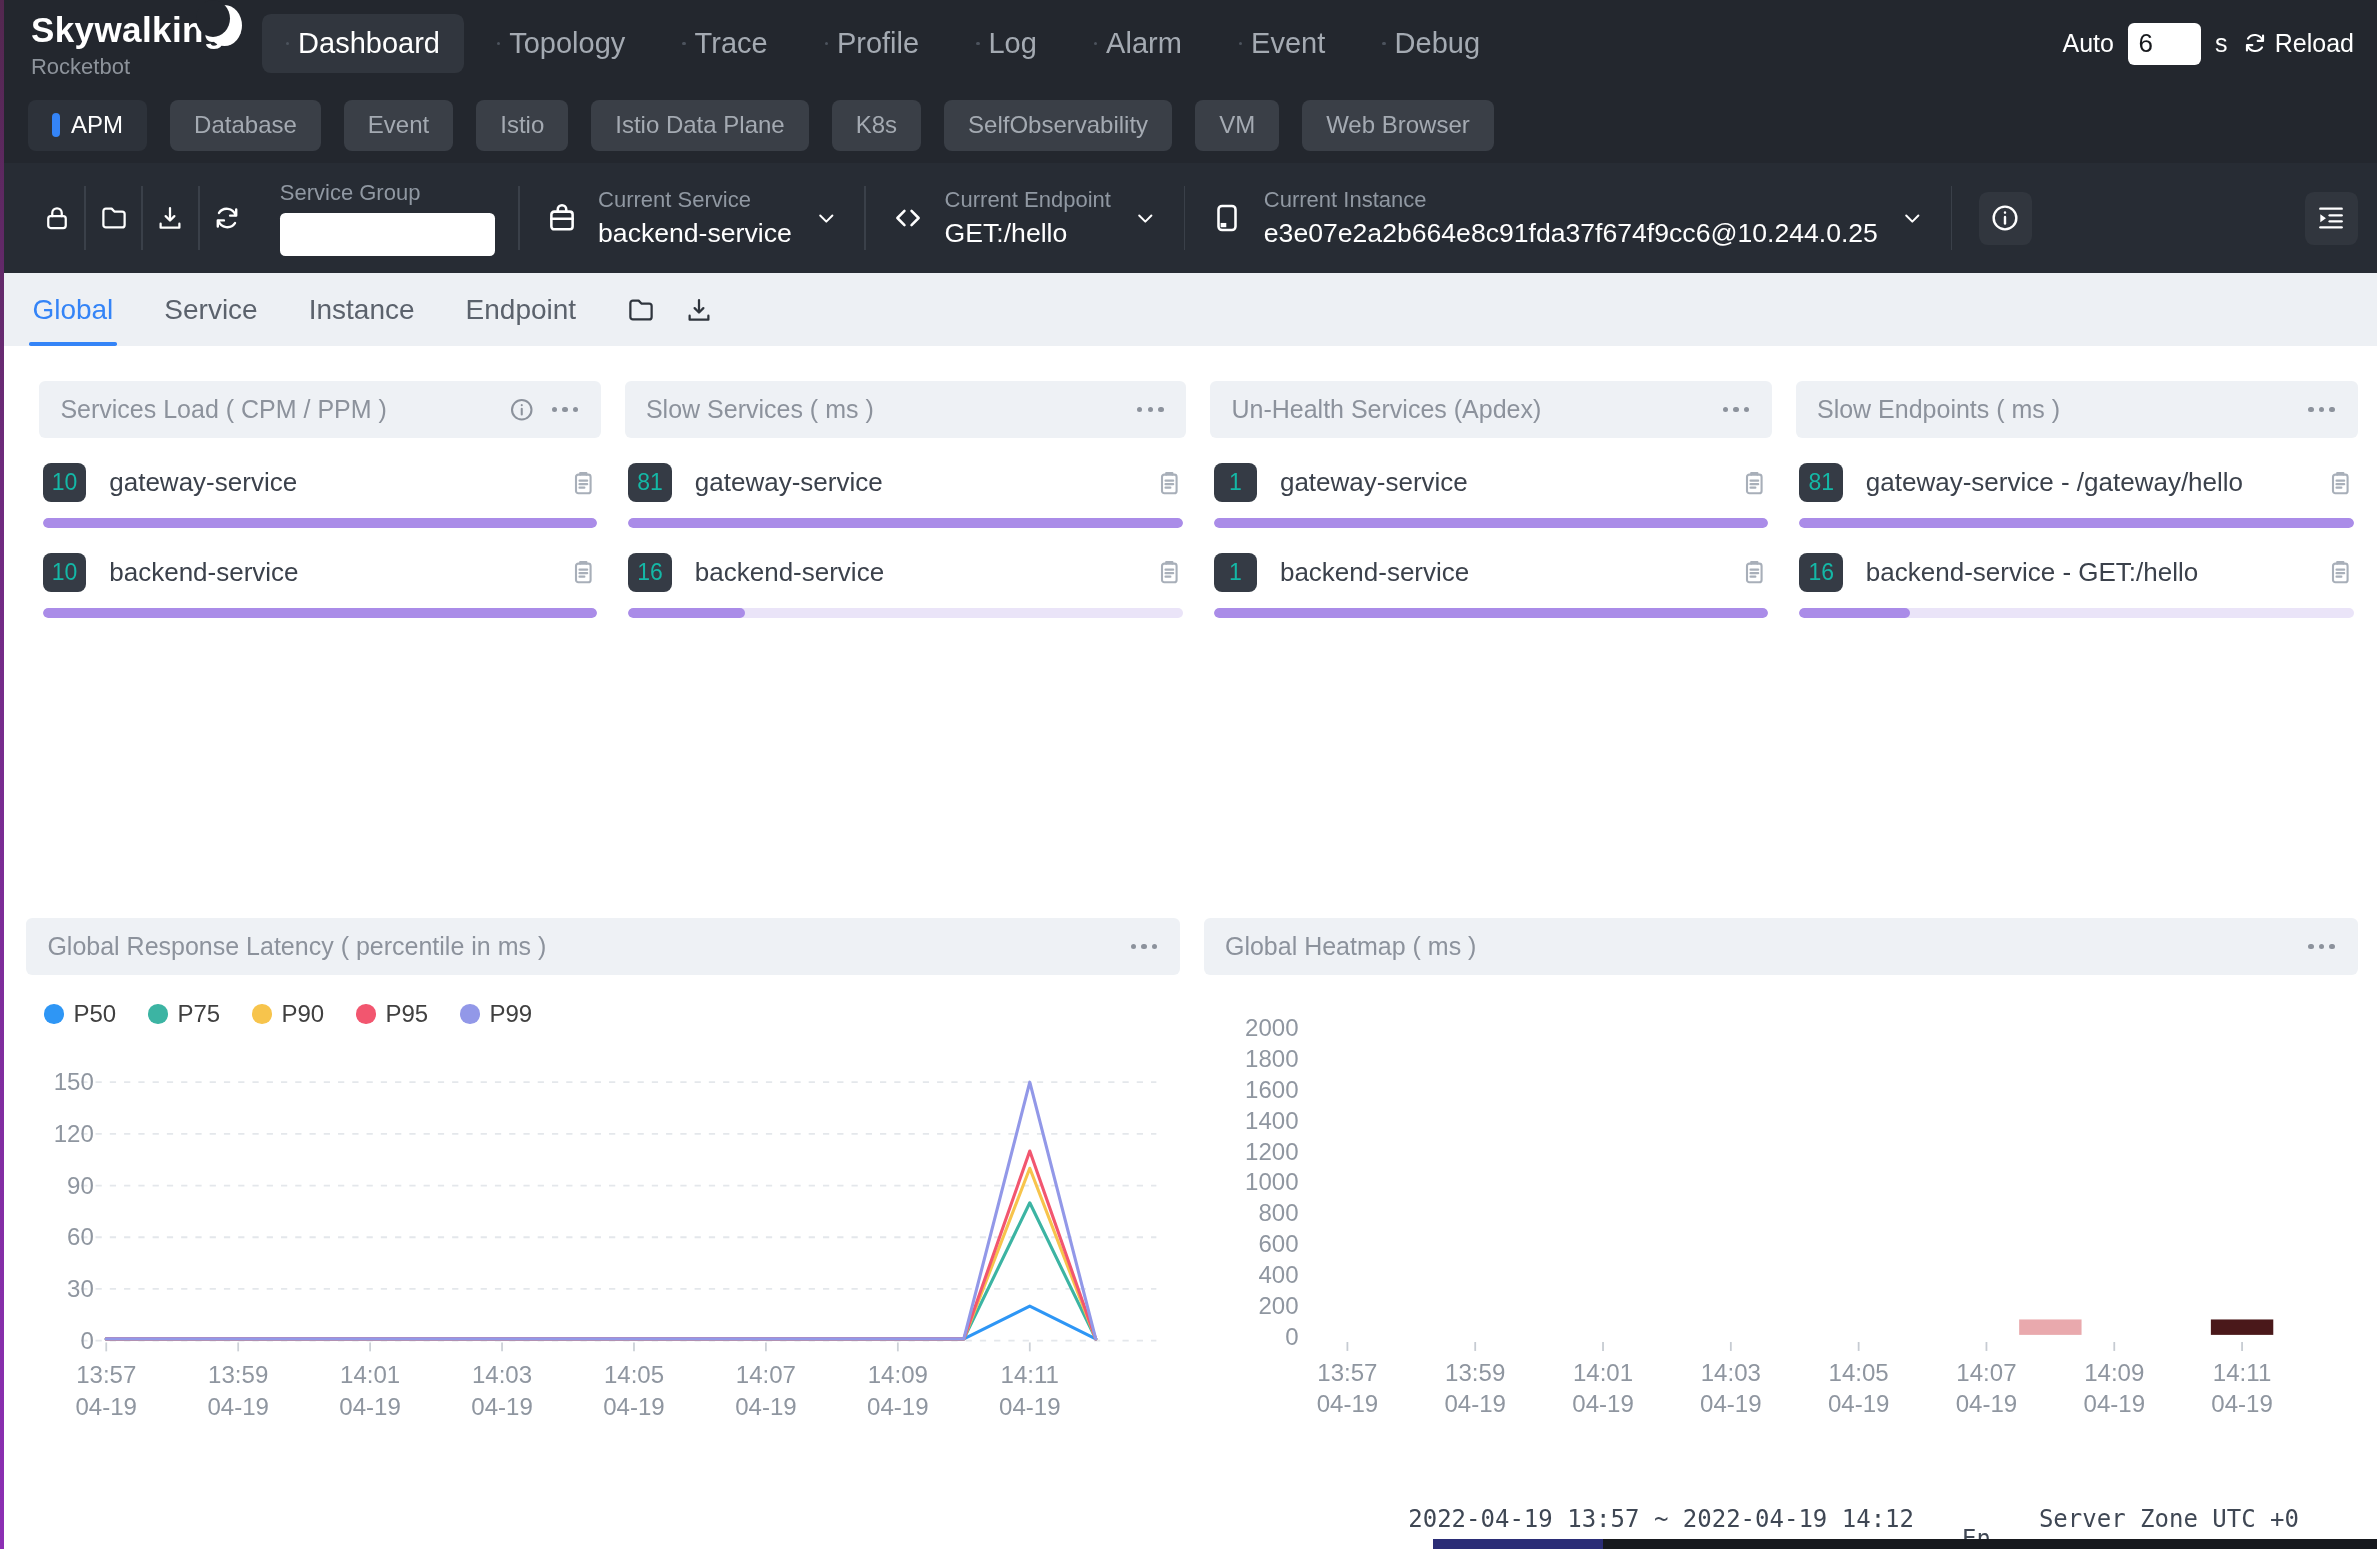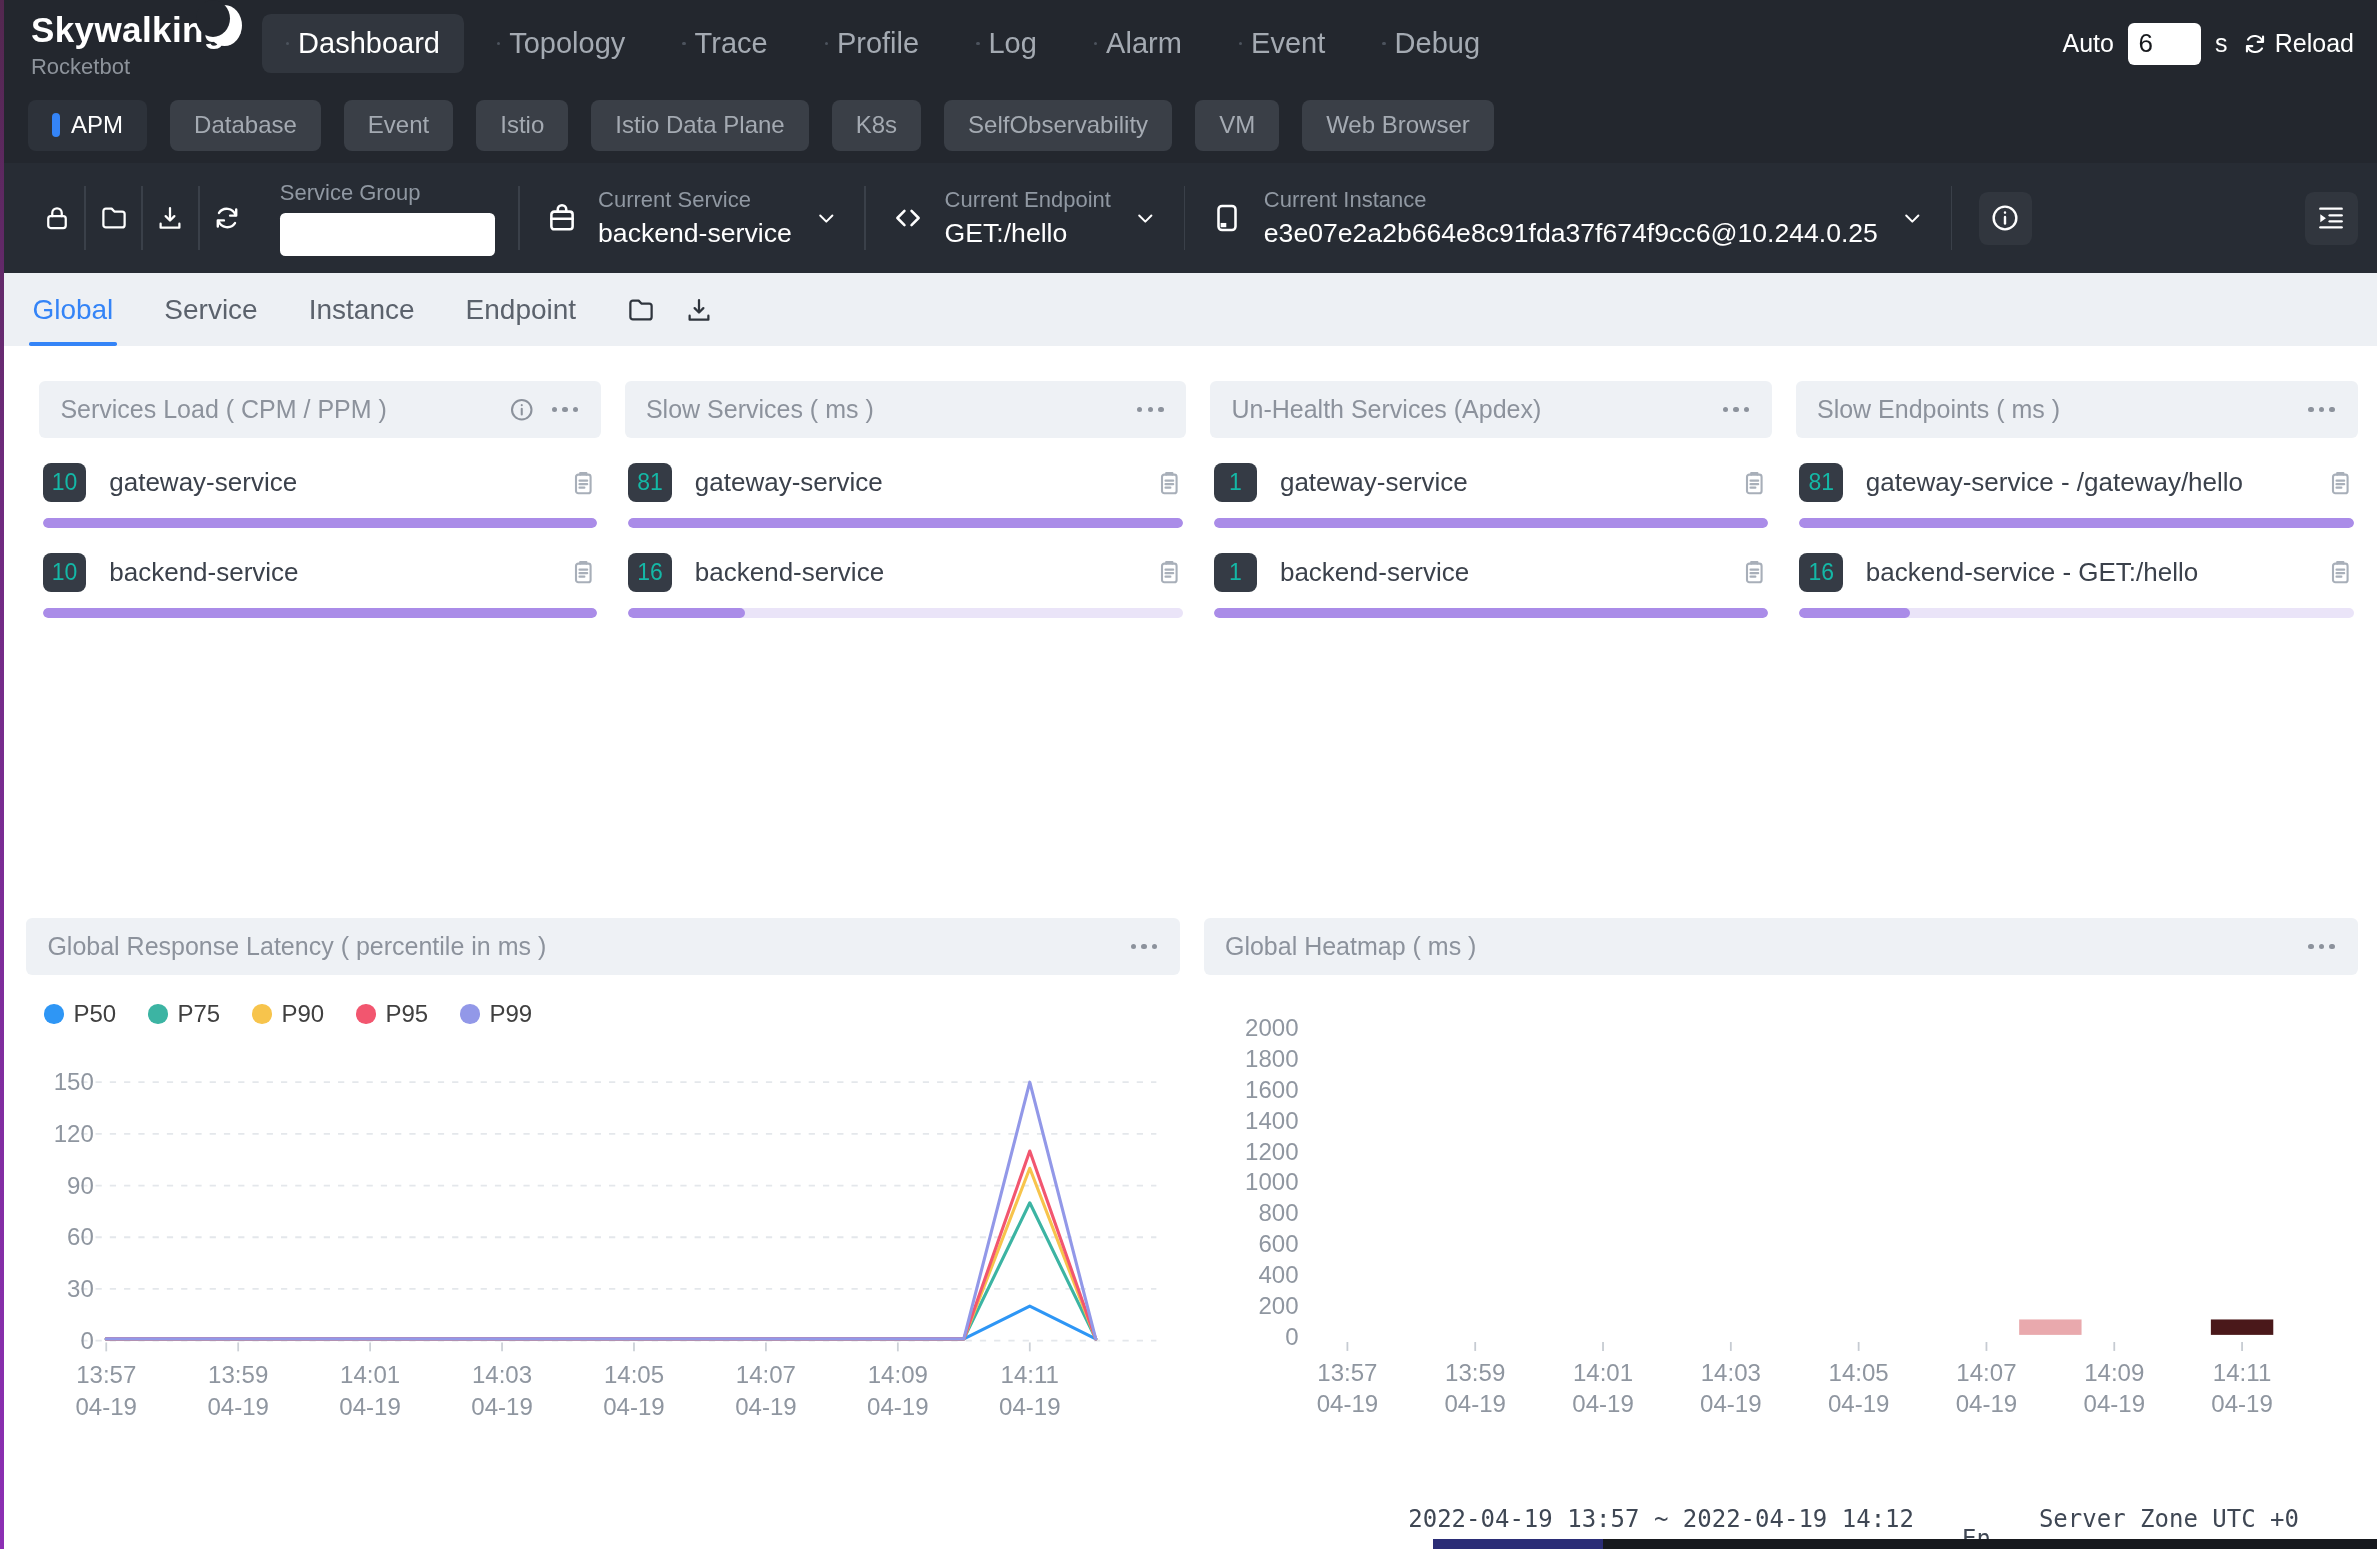--- a/index.html
+++ b/index.html
@@ -21,21 +21,21 @@
   .logo-sub { color:#8d939b; font-size:22px; margin-top:1.8px; }
   .mainnav { display:flex; align-items:center; gap:8.9px; margin-left:17.7px; }
   .nav-item { display:flex; align-items:center; gap:8.9px; padding:13.3px 24px; border-radius:8.9px;
     color:#a4aab2; font-size:29px; cursor:pointer; white-space:nowrap; }
   .nav-item.active { background:#31363e; color:#fff; }
   .nav-dot { width:3.5px; height:3.5px; border-radius:50%; background:#4c535d; flex:0 0 auto; }
   .topbar-right { margin-left:auto; margin-right:23px; display:flex; align-items:center; gap:14px;
     color:#fff; font-size:25px; }
   .auto-input { width:73px; height:42px; border:none; border-radius:6.2px; background:#fff; color:#16181c;
     font-size:26px; padding:0 10.6px; font-family:"Liberation Sans",sans-serif; outline:none; }
-  .reload-wrap { display:flex; align-items:flex-end; gap:5.3px; cursor:pointer; }
+  .reload-wrap { display:flex; align-items:flex-start; gap:5.3px; cursor:pointer; }
 
   
   .template-bar { position:absolute; top:87px; left:1px; right:0; height:76px; background:#23272e;
     display:flex; align-items:center; gap:23px; padding-left:26.6px; }
   .tpl-btn { height:51px; padding:0 24px; border-radius:8px; background:#3a3f47; color:#a4aab2;
     font-size:24px; display:flex; align-items:center; gap:11.5px; cursor:pointer; white-space:nowrap; }
   .tpl-btn.active { background:#2d323a; color:#fff; }
   .tpl-pill { width:8px; height:24px; border-radius:4.4px; }
 
   

